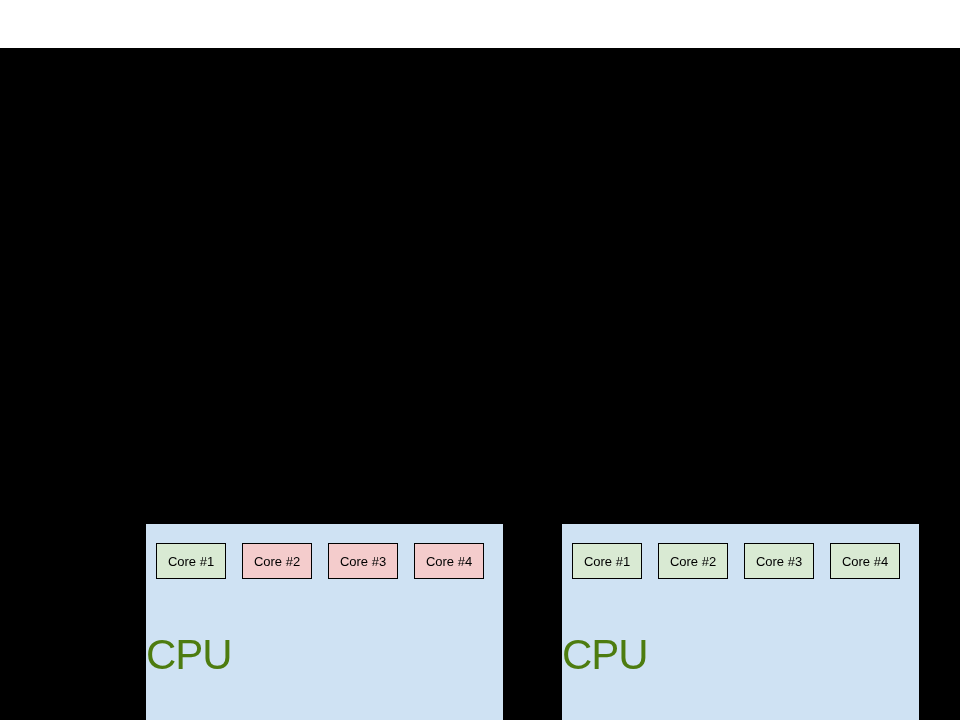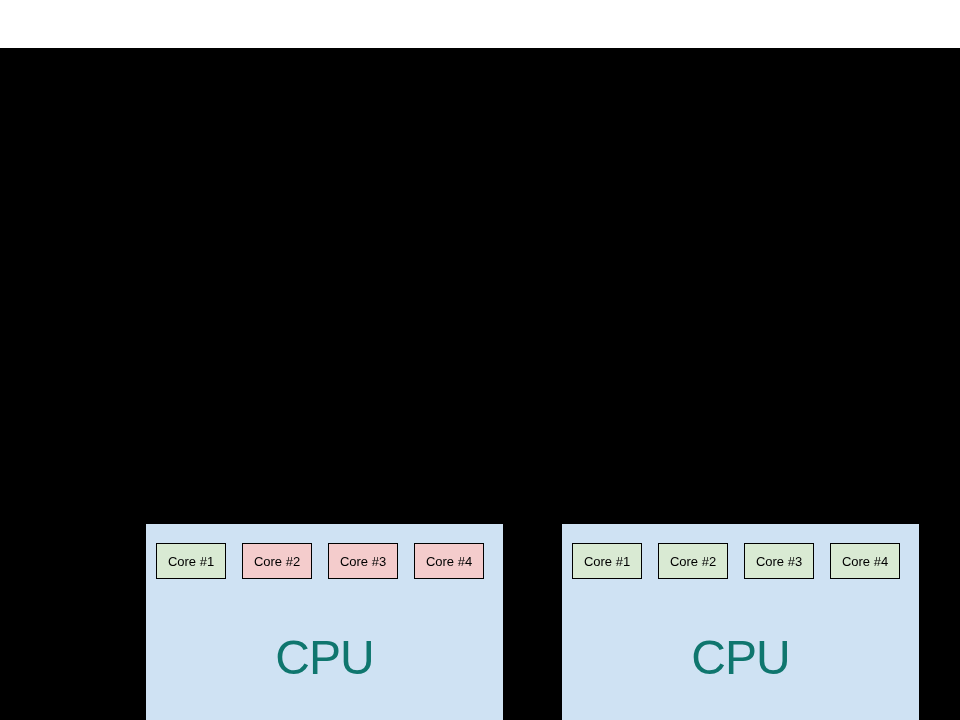--- a/index.html
+++ b/index.html
@@ -47,24 +47,24 @@
   .core-label {
     font-size: 13px;
     color: #000000;
     white-space: nowrap;
   }
   .cpu-label {
     position: absolute;
     top: 110px;
     left: 0;
     right: 0;
-    text-align: center;
-    font-size: 48px;
+    text-align: left;
+    font-size: 42px;
     line-height: 1;
-    color: #0f766e;
+    color: #4d7c0f;
     letter-spacing: -1px;
   }
 </style>
 </head>
 <body>
 
 <div class="stage" style="background: rgb(0, 0, 0); margin-top: 48px;">
 
   <div class="cpu cpu-left" style="background: rgb(207, 226, 243);">
     <div class="cores">

